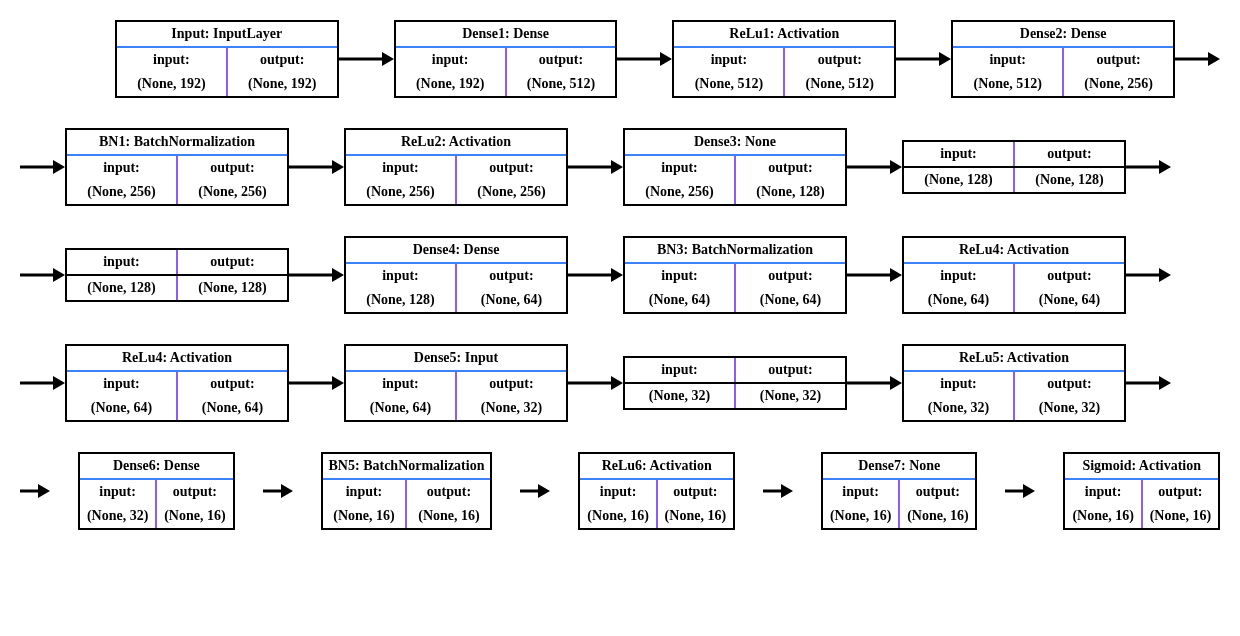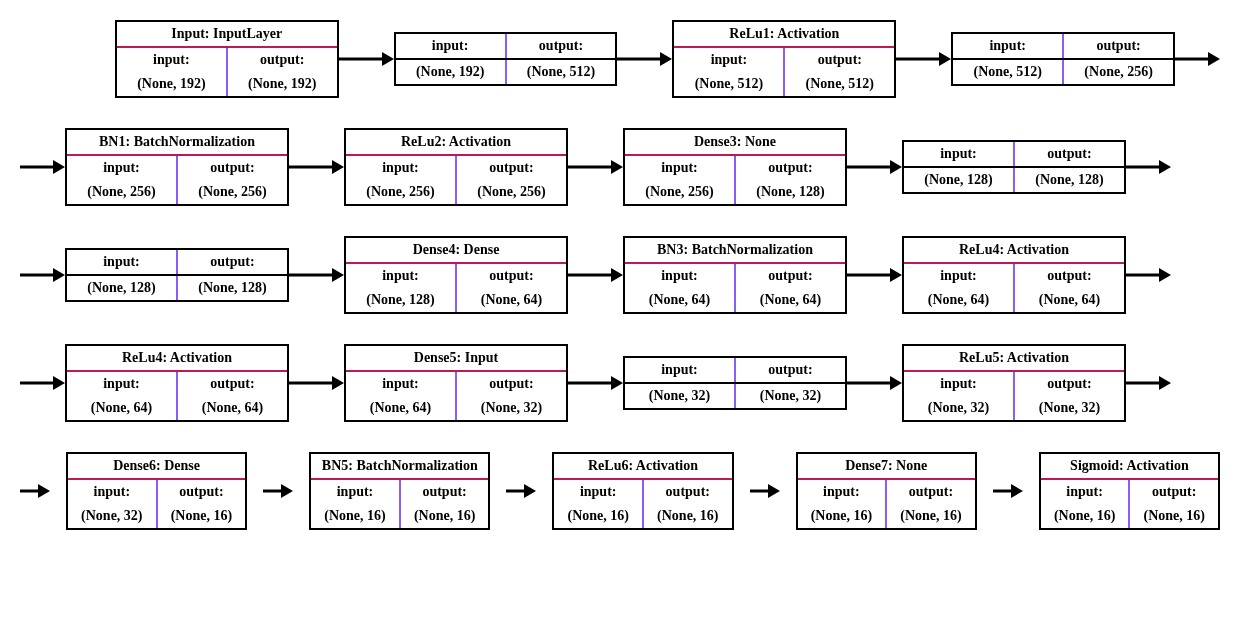--- a/index.html
+++ b/index.html
@@ -12,35 +12,35 @@
   .diagram {
     display: flex;
     flex-direction: column;
     gap: 30px;
   }
   .row {
     display: flex;
     align-items: center;
   }
   .row.five {
-    gap: 16px;
+    gap: 28px;
   }
   .layer {
     border: 2px solid #000;
     display: flex;
     flex-direction: column;
     width: 220px;
     font-weight: bold;
   }
   .row.five .layer {
     width: 200px;
   }
   .layer .title {
     text-align: center;
-    border-bottom: 2px solid #be185d;
+    border-bottom: 2px solid #3b82f6;
     padding: 4px 6px;
     white-space: nowrap;
   }
   .layer .io-row {
     display: flex;
   }
   .layer .io-row .cell {
     width: 50%;
     text-align: center;
     padding: 4px 4px;
@@ -78,20 +78,21 @@
           <div class="cell">(None, 192)</div>
         </div>
       </div>
       <div class="arrow">
         <svg class="arrow-svg" width="55" height="20" viewBox="0 0 55 20">
     <line x1="0" y1="10" x2="43" y2="10" stroke="#000" stroke-width="3"></line>
     <polygon points="43,3 55,10 43,17" fill="#000"></polygon>
   </svg>
       </div>
       <div class="layer">
+        <div class="title">Dense1: Dense</div>
         <div class="io-row">
           <div class="cell">input:</div>
           <div class="cell">output:</div>
         </div>
         <div class="io-row">
           <div class="cell">(None, 192)</div>
           <div class="cell">(None, 512)</div>
         </div>
       </div>
       <div class="arrow">
@@ -111,20 +112,21 @@
           <div class="cell">(None, 512)</div>
         </div>
       </div>
       <div class="arrow">
         <svg class="arrow-svg" width="55" height="20" viewBox="0 0 55 20">
     <line x1="0" y1="10" x2="43" y2="10" stroke="#000" stroke-width="3"></line>
     <polygon points="43,3 55,10 43,17" fill="#000"></polygon>
   </svg>
       </div>
       <div class="layer">
+        <div class="title">Dense2: Dense</div>
         <div class="io-row">
           <div class="cell">input:</div>
           <div class="cell">output:</div>
         </div>
         <div class="io-row">
           <div class="cell">(None, 512)</div>
           <div class="cell">(None, 256)</div>
         </div>
       </div>
       <div class="arrow">

